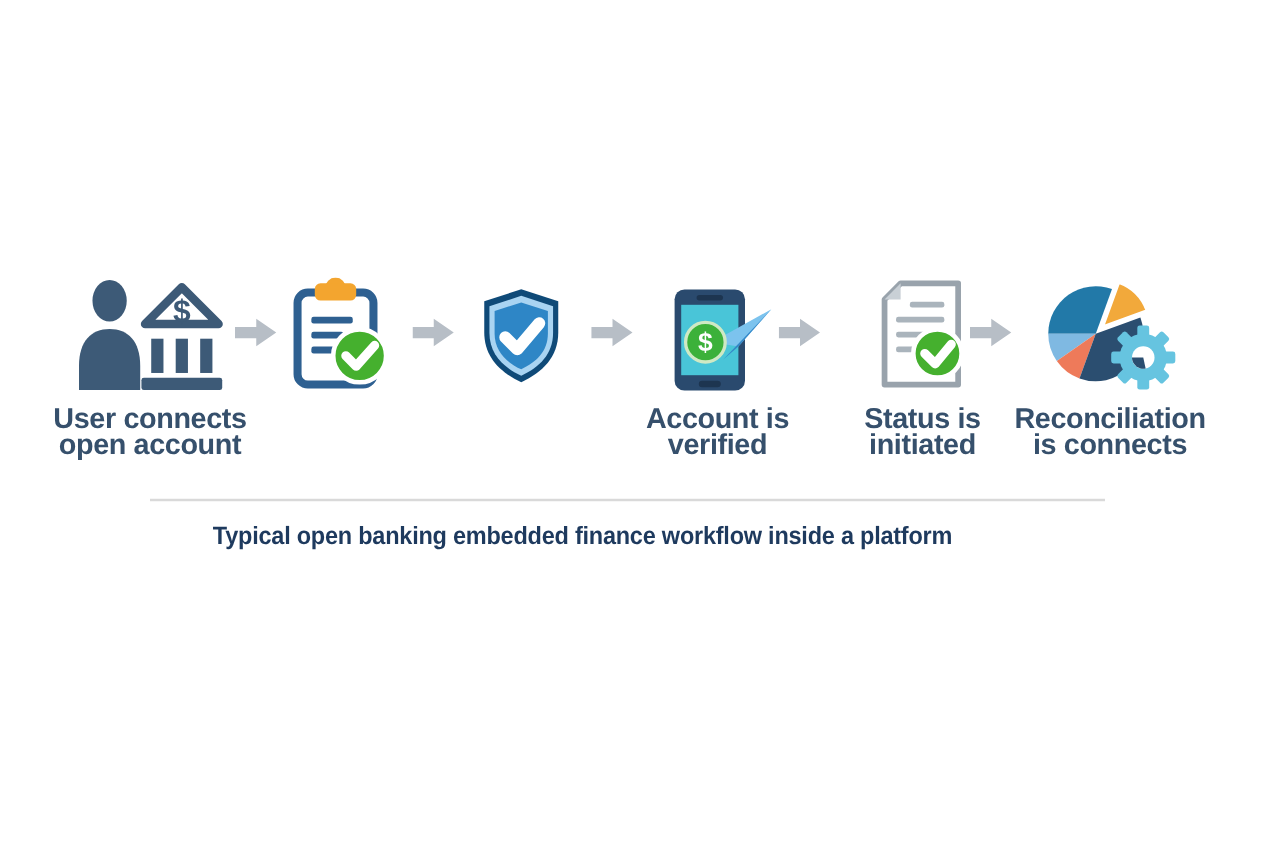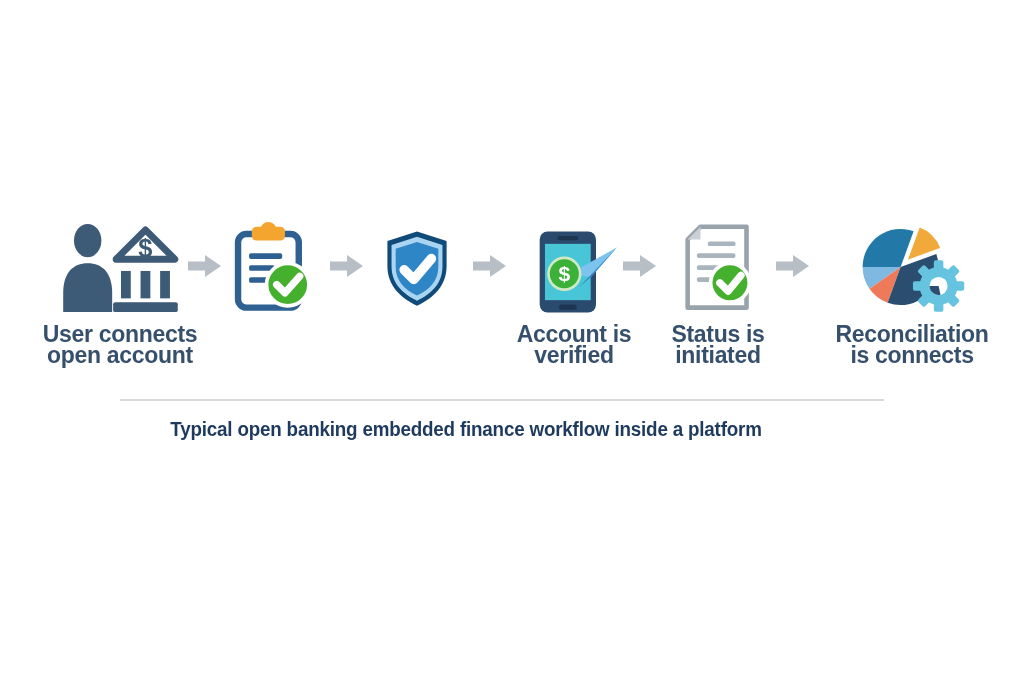--- a/index.html
+++ b/index.html
@@ -112,21 +112,21 @@
     <div class="step-label">
       <div>Account is</div>
       <div>verified</div>
     </div>
   </div>
 
   <svg class="arrow" style="left:623px" viewBox="0 0 34 24">
     <polygon class="f-arrow" points="0,7.5 17,7.5 17,1 33,12 17,23 17,16.5 0,16.5"></polygon>
   </svg>
 
-  <div class="step" style="left:638px">
+  <div class="step" style="left:658px">
     <div class="icon-box">
       <svg width="92" height="94" viewBox="0 0 100 100">
         <path class="f-white s-doc" d="M31 4 H81 V92 H17 V18 Z" stroke-width="5" stroke-linejoin="round"></path>
         <path class="f-doc-fold" d="M31 4 V18 H17 Z"></path>
         <rect class="f-doc-line" x="39" y="20" width="30" height="5" rx="2"></rect>
         <rect class="f-doc-line" x="27" y="33" width="42" height="5" rx="2"></rect>
         <rect class="f-doc-line" x="27" y="46" width="42" height="5" rx="2"></rect>
         <rect class="f-doc-line" x="27" y="59" width="26" height="5" rx="2"></rect>
         <circle class="f-green s-white" cx="63" cy="65" r="21" stroke-width="4"></circle>
         <path class="s-white" d="M52 65 L61 74 L75 57" fill="none" stroke-width="8" stroke-linecap="round" stroke-linejoin="round"></path>
@@ -135,21 +135,21 @@
     <div class="step-label">
       <div>Status is</div>
       <div>initiated</div>
     </div>
   </div>
 
   <svg class="arrow" style="left:776px" viewBox="0 0 34 24">
     <polygon class="f-arrow" points="0,7.5 17,7.5 17,1 33,12 17,23 17,16.5 0,16.5"></polygon>
   </svg>
 
-  <div class="step" style="left:832px">
+  <div class="step" style="left:808px">
     <div class="icon-box">
       <svg width="114" height="98" viewBox="0 0 120 100">
         <path class="f-pie-blue" d="M48 50 L61.7 12.4 A40 40 0 0 0 8 50 Z"></path>
         <path class="f-pie-lblue" d="M48 50 L8 50 A40 40 0 0 0 15.2 72.9 Z"></path>
         <path class="f-pie-coral" d="M48 50 L15.2 72.9 A40 40 0 0 0 34.3 87.6 Z"></path>
         <path class="f-pie-navy" d="M48 50 L34.3 87.6 A40 40 0 0 0 85.6 36.3 Z"></path>
         <path class="f-pie-yellow" stroke="#ffffff" stroke-width="2.5" d="M53.7 44.3 L91.3 30.6 A40 40 0 0 0 67.4 6.7 Z"></path>
         <g transform="translate(88,70)">
           <g class="f-gear">
             <rect x="-5" y="-27" width="10" height="12" rx="2"></rect>

